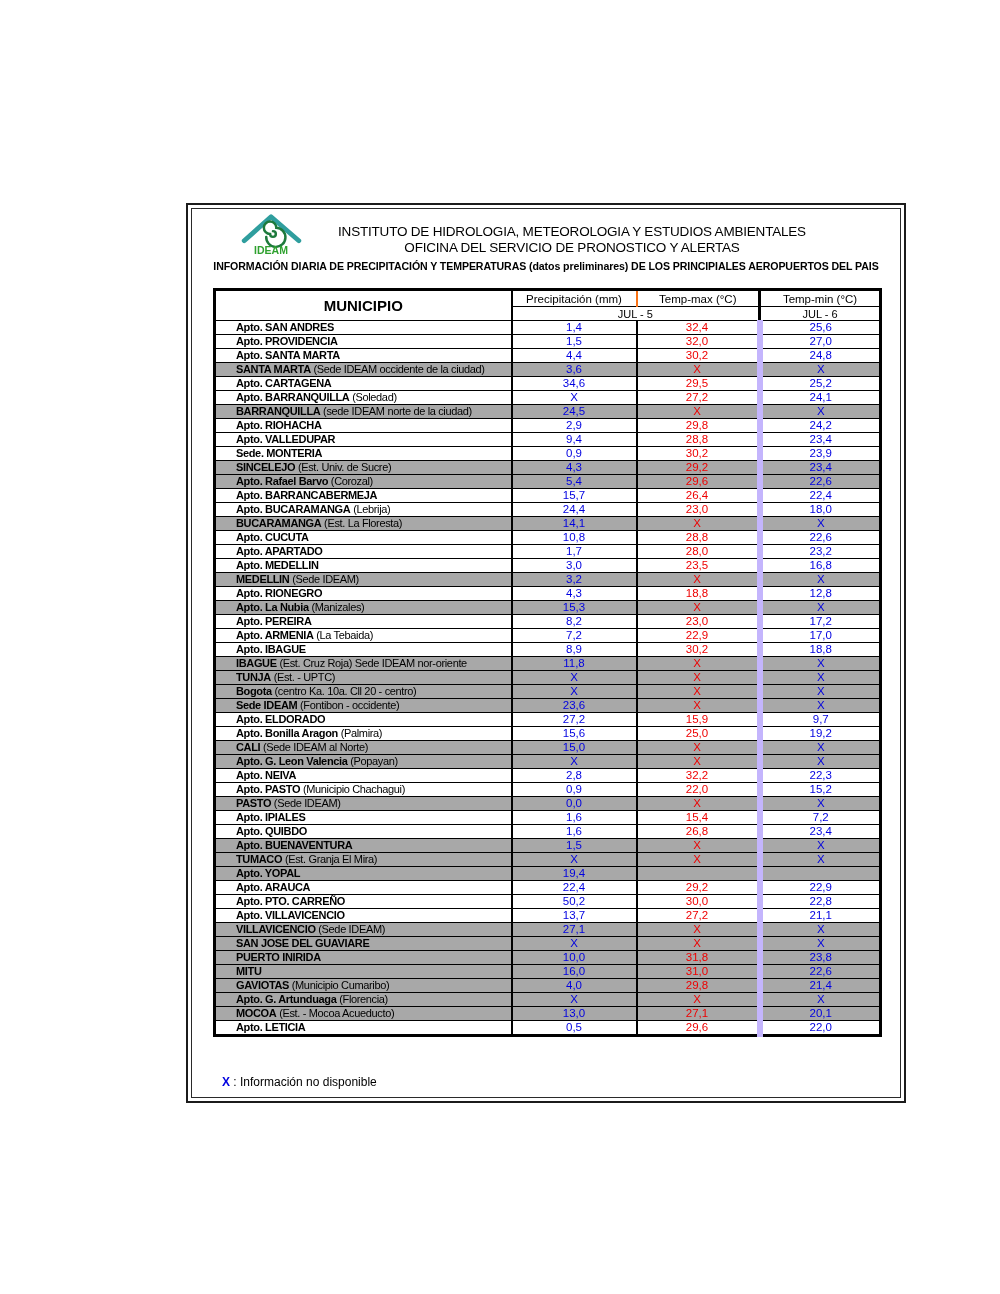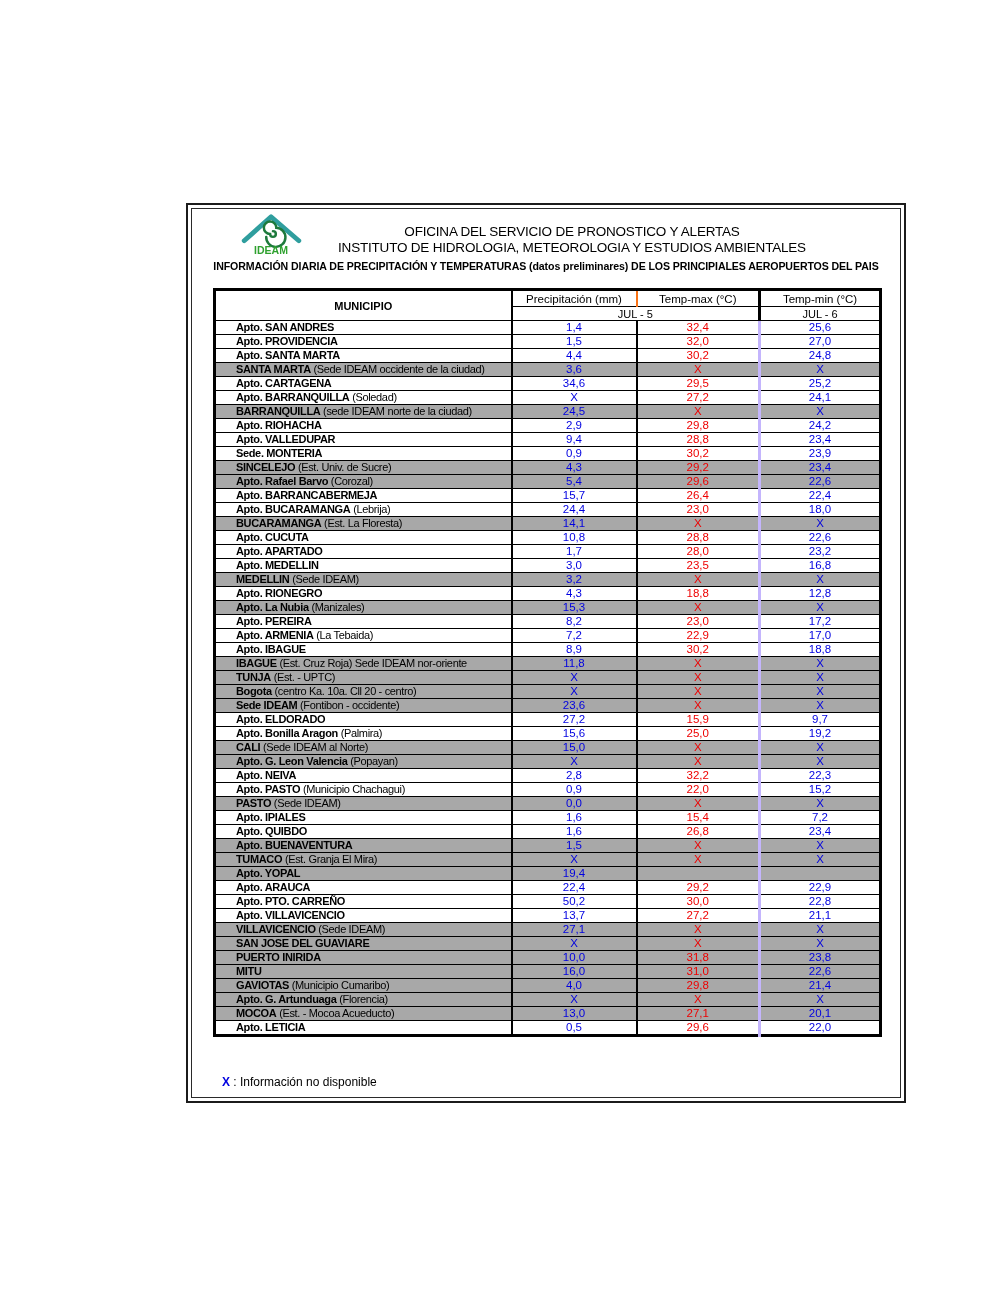--- a/index.html
+++ b/index.html
@@ -17,53 +17,53 @@
   .logo{position:absolute;left:48px;top:2px;width:64px;height:46px;}
   .titles{position:absolute;left:0;right:0;top:15px;text-align:center;}
   .org-line{font-size:13.5px;line-height:16px;padding-left:52px;letter-spacing:-0.2px;}
   .subtitle{font-size:10.6px;line-height:13px;margin-top:4px;letter-spacing:-0.1px;font-weight:bold;}
   .tbl-wrap{position:absolute;left:21px;top:79px;}
   table{border-collapse:collapse;table-layout:fixed;width:666px;background:#fff;}
   th,td{box-sizing:border-box;padding:0;overflow:hidden;white-space:nowrap;}
   th{border:1px solid #000;}
   td{border-top:1px solid #000;border-bottom:1px solid #000;}
   table{border:3px solid #000;}
-  .h-mun{font-size:11px;font-weight:bold;height:17px;border-right:2px solid #000;}
+  .h-mun{font-size:15px;font-weight:bold;height:17px;border-right:2px solid #000;}
   .h-col{font-size:11.5px;font-weight:normal;height:17px;border-bottom:1px solid #000;}
   .h-precip{border-right:2px solid #f97316;}
   .h-tmax{border-right:3px solid #000;}
   .h-jul{font-size:11px;font-weight:normal;height:14px;}
   .h-jul5{border-right:3px solid #000;margin-top:24px;}
   tbody td{height:13.7px;line-height:13px;font-size:11px;}
   .c-name{padding-left:20px;border-right:2px solid #000;letter-spacing:-0.35px;}
   .c-name b{font-weight:700;}
   .c-val{text-align:center;font-size:11.5px;}
   .c-precip{border-right:2px solid #000;}
-  .c-tmax{border-right:3px solid #c4b5fd;}
+  .c-tmax{border-right:6px solid #c4b5fd;}
   .v-blue{color:var(--val-blue,#0000e0);}
   .v-red{color:var(--val-red,#ee0000);}
   tr.shaded td{background:var(--shade,#a8a8a8);}
   .footer-note{position:absolute;left:30px;top:866px;font-size:12px;}
   .footer-note .lx{color:var(--val-blue,#0000e0);font-weight:bold;}
 </style>
 </head>
 <body style="--val-blue: #0000e0; --val-red: #ee0000; --shade: #a8a8a8;">
 
 <div class="doc-frame">
   <div class="doc-inner">
 
     <svg class="logo" viewBox="0 0 64 48">
       <path d="M3 31 L31 6 L60 31" fill="none" stroke="#2f9e9e" stroke-width="5" stroke-linejoin="round" stroke-linecap="round"></path>
       <path d="M33 21 a3 3 0 1 1 -3 3 a6.5 6.5 0 1 1 6.5 -6.5 a10 10 0 1 1 -10.5 9.5" fill="none" stroke="#1e7a3c" stroke-width="2.6" stroke-linecap="round"></path>
       <text x="31" y="45" text-anchor="middle" font-family="Liberation Sans, sans-serif" font-size="11" font-weight="bold" fill="#2fa12f">IDEAM</text>
     </svg>
 
     <div class="titles">
+      <div class="org-line">INSTITUTO DE HIDROLOGIA, METEOROLOGIA Y ESTUDIOS AMBIENTALES</div>
       <div class="org-line">OFICINA DEL SERVICIO DE PRONOSTICO Y ALERTAS</div>
-      <div class="org-line">INSTITUTO DE HIDROLOGIA, METEOROLOGIA Y ESTUDIOS AMBIENTALES</div>
       <div class="subtitle">INFORMACIÓN DIARIA DE PRECIPITACIÓN Y TEMPERATURAS (datos preliminares) DE LOS PRINCIPIALES AEROPUERTOS DEL PAIS</div>
     </div>
 
     <div class="tbl-wrap">
       <table>
         <colgroup>
           <col style="width:297px">
             <col style="width:125px">
             <col style="width:123px">
             <col style="width:121px">

